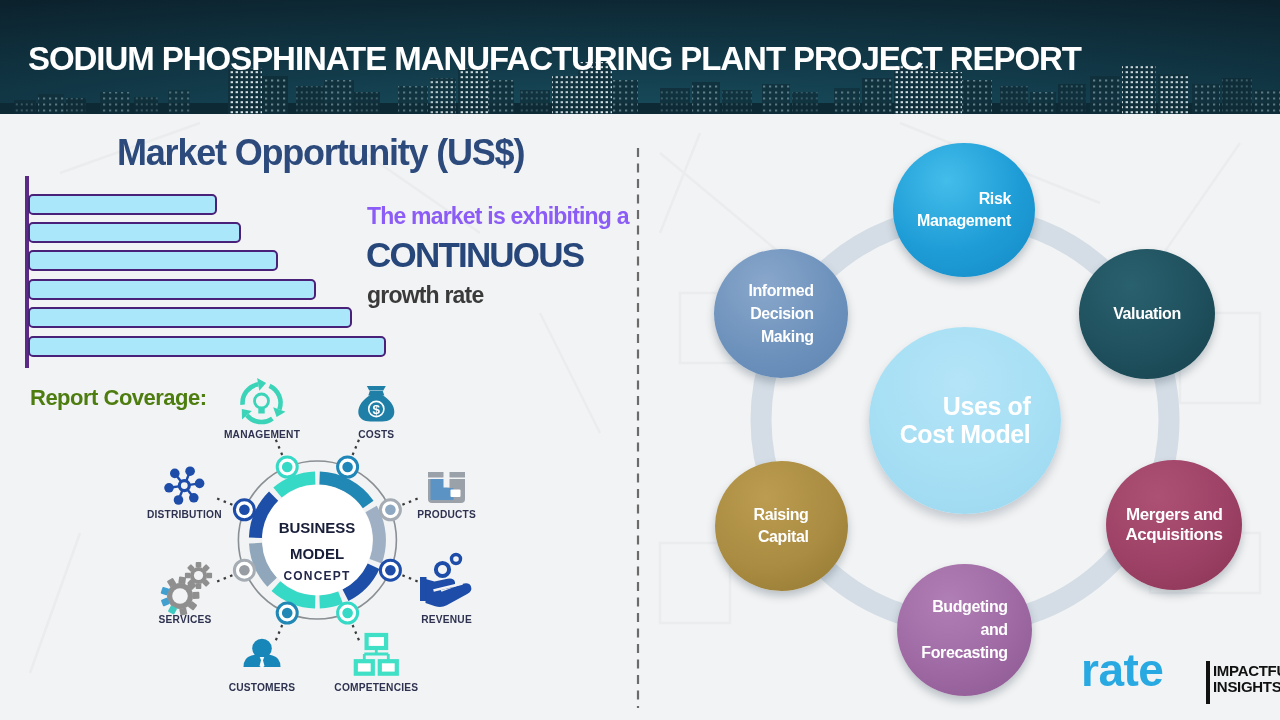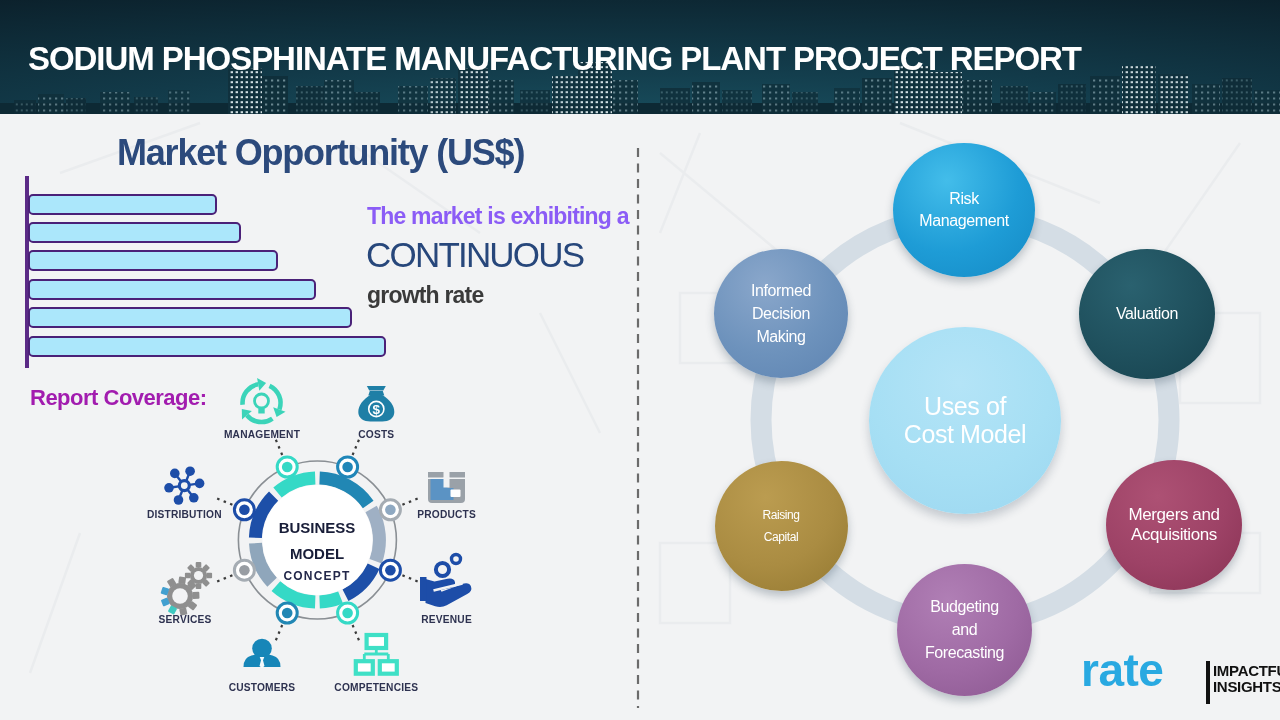--- a/index.html
+++ b/index.html
@@ -7,25 +7,25 @@
   .hdr{position:absolute;left:0;top:0;width:1280px;height:114px;
        background:radial-gradient(110% 160% at 50% 125%, #1b5666 0%, #123a49 45%, #0a1c26 100%);padding-left:20px;}
   .sky{position:absolute;left:0;top:0}
   .hdr h1{position:absolute;left:28px;top:40px;margin:0;color:#fff;font-size:33px;
        letter-spacing:-1.05px;white-space:nowrap;font-weight:bold}
   .mtitle{position:absolute;left:117px;top:132px;width:402px;text-align:center;
        font-size:36px;font-weight:bold;color:#2c4a7c;letter-spacing:-1.2px;white-space:nowrap}
   .axis{position:absolute;left:25px;top:176px;width:3.5px;height:192px;background:#5b2a86}
   .bar{position:absolute;left:28px;background:#abe7fb;border:2.2px solid #4a2178;border-radius:5px;height:17px}
   .t1{position:absolute;left:367px;top:203px;font-size:23px;font-weight:bold;color:#8b5cf6;letter-spacing:-0.8px}
-  .t2{position:absolute;left:366px;top:235px;font-size:35px;font-weight:normal;color:#27477b;letter-spacing:-1.8px}
+  .t2{position:absolute;left:366px;top:235px;font-size:35px;font-weight:bold;color:#27477b;letter-spacing:-1.8px}
   .t3{position:absolute;left:367px;top:282px;font-size:23px;font-weight:bold;color:#3a3a3a;letter-spacing:-0.8px}
-  .rc{position:absolute;left:30px;top:385px;font-size:22px;font-weight:bold;color:#a21caf;letter-spacing:-0.5px}
+  .rc{position:absolute;left:30px;top:385px;font-size:22px;font-weight:bold;color:#4d7c0f;letter-spacing:-0.5px}
   .bub{position:absolute;border-radius:50%;display:flex;align-items:center;justify-content:center;
-       text-align:center;color:#fff;font-weight:normal;letter-spacing:-0.4px}
+       text-align:right;color:#fff;font-weight:bold;letter-spacing:-0.4px}
   .c-risk{background:radial-gradient(circle at 38% 28%, #43bdea 0%, #1e9cd6 55%, #1489c4 100%);
        box-shadow:0 5px 9px rgba(40,60,80,0.28)}
   .c-val{background:radial-gradient(circle at 38% 28%, #2a616f 0%, #1f505d 55%, #16414d 100%);
        box-shadow:0 5px 9px rgba(40,60,80,0.28)}
   .c-inf{background:radial-gradient(circle at 38% 28%, #8aa7cb 0%, #6d92bc 55%, #5d83b1 100%);
        box-shadow:0 5px 9px rgba(40,60,80,0.28)}
   .c-rai{background:radial-gradient(circle at 38% 28%, #bb9c50 0%, #aa8c42 55%, #937830 100%);
        box-shadow:0 5px 9px rgba(40,60,80,0.28)}
   .c-mer{background:radial-gradient(circle at 38% 28%, #ad5174 0%, #9d4266 55%, #883253 100%);
        box-shadow:0 5px 9px rgba(40,60,80,0.28)}
@@ -53,21 +53,21 @@
   </svg>
 <svg style="position:absolute;left:632px;top:148px" width="12" height="560" viewBox="0 0 12 560">
     <line x1="6" y1="0" x2="6" y2="560" stroke="#6b6b6b" stroke-width="2.2" stroke-dasharray="9 6.5"></line>
   </svg>
 <svg style="position:absolute;left:640px;top:113px" width="640" height="607" viewBox="0 0 640 607">
     <circle cx="325" cy="307" r="204" fill="none" stroke="#d4dde5" stroke-width="21"></circle>
   </svg>
 <div class="bub c-risk" style="left:893px;top:142.5px;width:142px;height:134px;font-size:16px;line-height:22px">Risk<br>Management</div>
 <div class="bub c-val" style="left:1079px;top:249px;width:136px;height:130px;font-size:16px;line-height:22px">Valuation</div>
 <div class="bub c-inf" style="left:714px;top:248.5px;width:134px;height:129.0px;font-size:16px;line-height:23px">Informed<br>Decision<br>Making</div>
-<div class="bub c-rai" style="left:714.5px;top:461px;width:133.0px;height:130px;font-size:12px;line-height:22px">Raising<br>Capital</div>
+<div class="bub c-rai" style="left:714.5px;top:461px;width:133.0px;height:130px;font-size:16px;line-height:22px">Raising<br>Capital</div>
 <div class="bub c-mer" style="left:1106px;top:460px;width:136px;height:130px;font-size:17px;line-height:20px">Mergers and<br>Acquisitions</div>
 <div class="bub c-bud" style="left:897.0px;top:563.5px;width:135.0px;height:132px;font-size:16px;line-height:23px">Budgeting<br>and<br>Forecasting</div>
 <div class="bub c-ctr" style="left:869px;top:326.5px;width:192px;height:187.0px;font-size:25px;line-height:28px">Uses of<br>Cost Model</div>
 <div class="hdr">
     <svg class="sky" width="1280" height="114" viewBox="0 0 1280 114">
       <defs>
         <pattern id="win" width="5" height="5" patternUnits="userSpaceOnUse">
           <rect width="5" height="5" fill="#10303c"></rect>
           <rect x="0.6" y="1.2" width="2.4" height="2" fill="#e8f2f5"></rect>
         </pattern>

